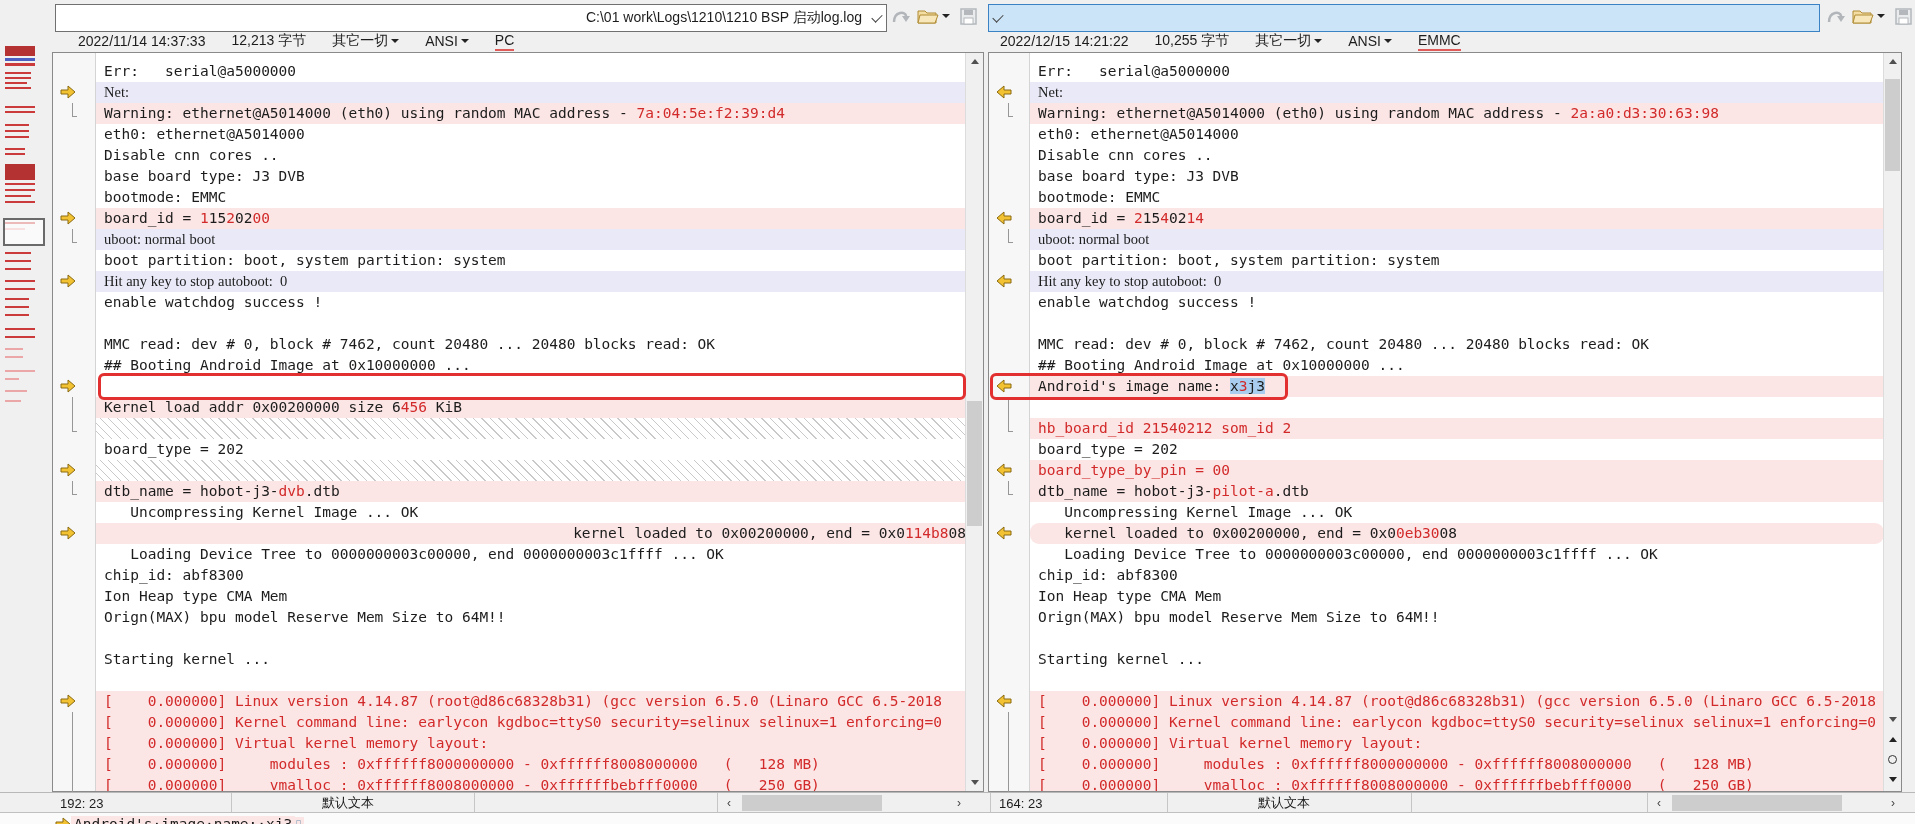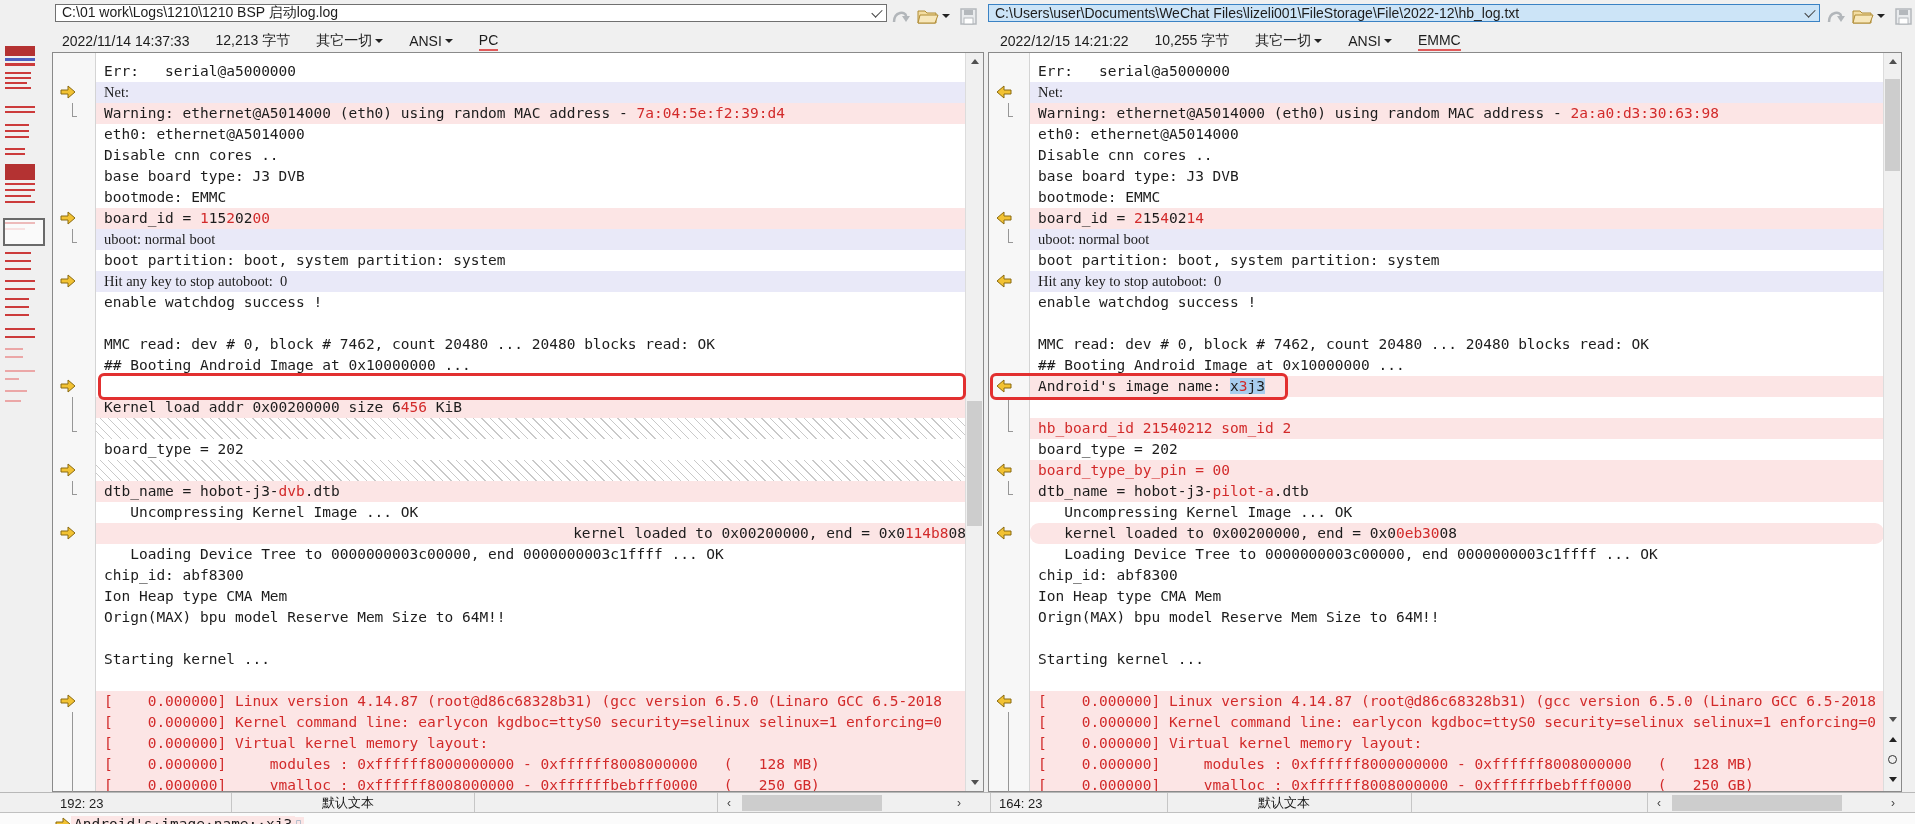--- a/index.html
+++ b/index.html
@@ -1,20 +1,20 @@
 <!DOCTYPE html>
 <html><head>
 <meta charset="utf-8">
 <style>
   html,body{margin:0;padding:0;}
   body{width:1915px;height:824px;position:relative;background:#f0f0f0;
        font-family:"Liberation Sans",sans-serif;color:#1c1c1c;overflow:hidden;}
   
-  .combo{position:absolute;top:4px;height:18px;box-sizing:border-box;border:1px solid #707070;
-         background:#fff;display:flex;align-items:center;font-size:14px;}
+  .combo{position:absolute;top:4px;height:28px;box-sizing:border-box;border:1px solid #707070;
+         background:#fff;display:flex;align-items:center;font-size:14px;text-align:right;}
   .combo .ptext{flex:1;padding:0 6px;white-space:nowrap;overflow:hidden;}
   .combo .drop{width:18px;height:100%;display:flex;align-items:center;justify-content:center;}
   .combo.focused{background:#cce4f7;border-color:#3a82c4;}
   .chev{width:9px;height:5px;border-left:1px solid #444;border-bottom:1px solid #444;
         transform:rotate(-45deg);margin-top:-3px;}
   .tbico{position:absolute;top:5px;width:24px;height:22px;display:flex;align-items:center;justify-content:center;}
   .caret-dn{width:0;height:0;border-left:4px solid transparent;border-right:4px solid transparent;border-top:4px solid #222;margin-left:3px;}
   
   .meta{position:absolute;top:31px;height:20px;display:flex;align-items:center;font-size:14px;gap:26px;white-space:nowrap;}
   .meta .mi{display:flex;align-items:center;}
@@ -129,21 +129,20 @@
 </div>
 <div class="tbico" style="left:956px;">
   <svg width="17" height="17" viewBox="0 0 17 17">
       <rect x="1" y="1" width="15" height="15" fill="#e9ebed" stroke="#b4b8bc" stroke-width="1.5"></rect>
       <rect x="4" y="2" width="9" height="5" fill="#b4b8bc"></rect>
       <rect x="4" y="10" width="9" height="6" fill="#fff" stroke="#b4b8bc"></rect>
     </svg>
 </div>
 
 <div class="combo focused" style="left:988px;width:832px;">
-  <div class="ptext">C:\Users\user\Documents\WeChat Files\lizeli001\FileStorage\File\2022-12\hb_log.txt</div>
   <div class="drop">
       <div class="chev"></div>
     </div>
 </div>
 <div class="tbico" style="left:1824px;">
   <svg width="20" height="18" viewBox="0 0 20 18">
       <path d="M3 15 C 3 4, 15 4, 15 9" stroke="#b2b6ba" stroke-width="2.5" fill="none"></path>
       <polygon points="11,9 19,9 15,15" fill="#b2b6ba"></polygon>
     </svg>
 </div>
@@ -155,21 +154,21 @@
   <div class="caret-dn"></div>
 </div>
 <div class="tbico" style="left:1891px;">
   <svg width="17" height="17" viewBox="0 0 17 17">
       <rect x="1" y="1" width="15" height="15" fill="#e9ebed" stroke="#b4b8bc" stroke-width="1.5"></rect>
       <rect x="4" y="2" width="9" height="5" fill="#b4b8bc"></rect>
       <rect x="4" y="10" width="9" height="6" fill="#fff" stroke="#b4b8bc"></rect>
     </svg>
 </div>
 
-<div class="meta" style="left:62px;">
+<div class="meta" style="left:78px;">
   <span class="mi">2022/11/14 14:37:33</span>
   <span class="mi">12,213 字节</span>
   <span class="mi">
       <span>其它一切</span>
       <span class="caret-dn"></span>
     </span>
   <span class="mi">
       <span>ANSI</span>
       <span class="caret-dn"></span>
     </span>

